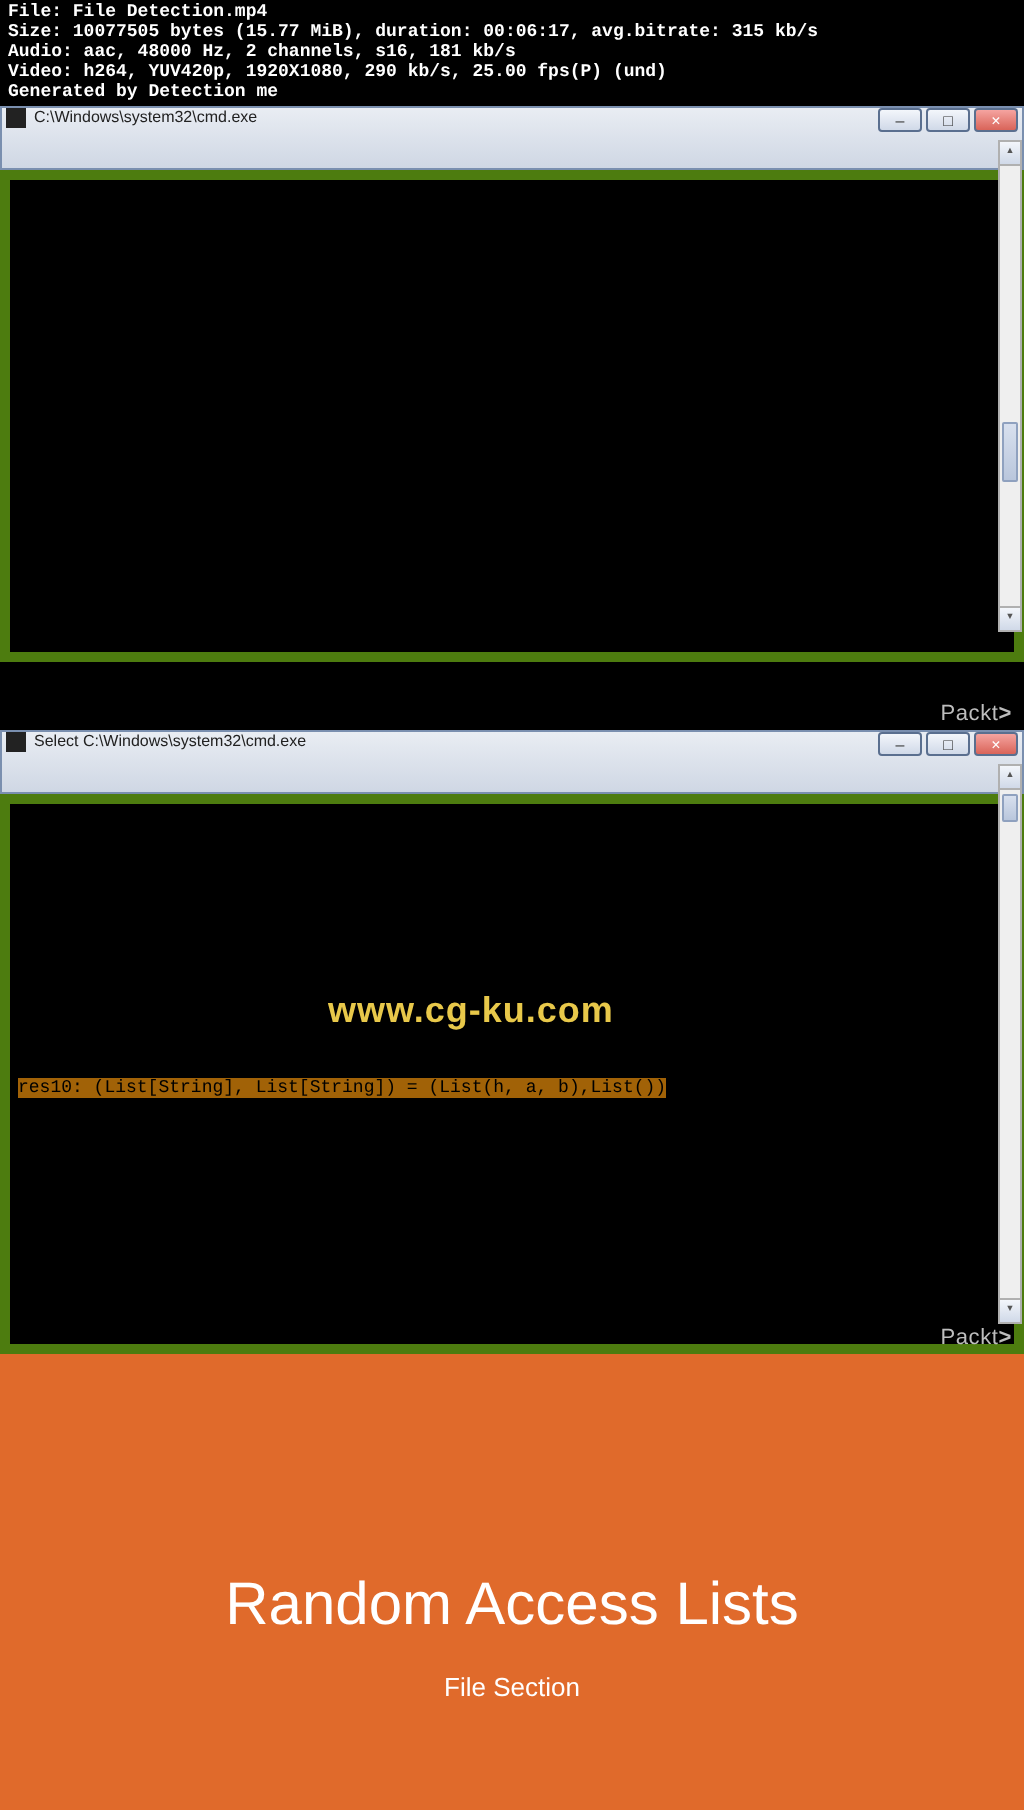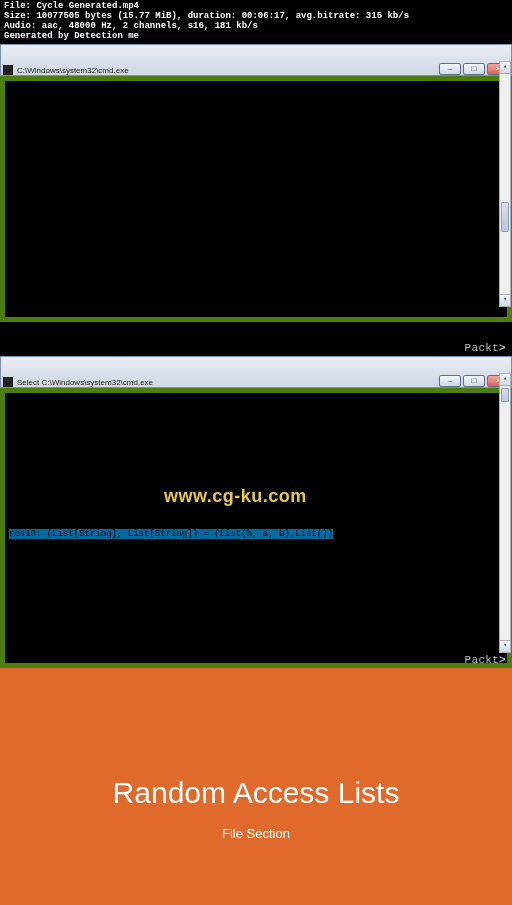--- a/index.html
+++ b/index.html
@@ -19,21 +19,21 @@
     font-size: 9px;
     line-height: 1.1;
     font-weight: bold;
   }
   .meta-info div { white-space: nowrap; }
   .titlebar {
     height: 32px;
     background: linear-gradient(#e9edf3, #cfd7e4);
     border: 1px solid #7a8faf;
     display: flex;
-    align-items: flex-end;
+    align-items: flex-start;
     padding: 0 2px;
     font-size: 8px;
     color: #222;
     font-family: "Segoe UI", Arial, sans-serif;
   }
   .titlebar .icon {
     width: 10px; height: 10px; background: #222; margin-right: 4px;
   }
   .titlebar .spacer { flex: 1; }
   .win-btn {
@@ -48,37 +48,37 @@
     background: #000;
     white-space: pre;
     font-family: "Consolas", "Courier New", monospace;
     font-size: 9px;
     line-height: 1.15;
     padding: 2px 0 2px 4px;
     overflow: hidden;
     border: 5px solid #4d7c0f;
   }
   .term-body .hl {
-    background: #0369a1; color: #000;
+    background: #a16207; color: #000;
   }
   .scrollbar {
     position: absolute;
     right: 1px; top: 17px; bottom: 1px; width: 12px;
     background: #efefef;
     border: 1px solid #b0b0b0;
   }
   .sb-btn { height: 12px; background: linear-gradient(#f3f6fb,#d0d9e8); border-bottom:1px solid #b0b0b0; text-align:center; font-size:7px; color:#555;}
   .sb-btn.bot { position:absolute; bottom:0; left:0; right:0; border-top:1px solid #b0b0b0; border-bottom:none;}
   .sb-thumb { position:absolute; left:1px; right:1px; background: linear-gradient(#d8e0ee,#b9c6dc); border:1px solid #8fa1bf; border-radius:1px;}
   .packt {
     position: absolute;
     right: 6px;
     bottom: 2px;
     color: #bdbdbd;
-    font-family: Liberation Mono, monospace;
+    font-family: Liberation Sans, sans-serif;
     font-size: 11px;
     letter-spacing: 0.3px;
   }
   .packt .gt { font-weight: bold; }
   .orange-section {
     background: #e06a2b;
     color: #fff;
     height: 282px;
     width: 512px;
     position: relative;
@@ -111,23 +111,24 @@
     text-shadow: 0 0 2px rgba(0,0,0,0.4);
     pointer-events: none;
   }
 </style>
 </head>
 <body>
 
 <div class="container">
 
   <div class="meta-info">
-    <div>File: Cycle Generated.mp4</div>
+    <div>File: File Detection.mp4</div>
     <div>Size: 10077505 bytes (15.77 MiB), duration: 00:06:17, avg.bitrate: 315 kb/s</div>
     <div>Audio: aac, 48000 Hz, 2 channels, s16, 181 kb/s</div>
+    <div>Video: h264, YUV420p, 1920X1080, 290 kb/s, 25.00 fps(P) (und)</div>
     <div>Generated by Detection me</div>
   </div>
 
   <div class="section1">
     <div class="term-wrap">
       <div class="titlebar">
         <span class="icon"></span>
         <span>C:\Windows\system32\cmd.exe</span>
         <span class="spacer"></span>
         <span class="win-btn">–</span>

